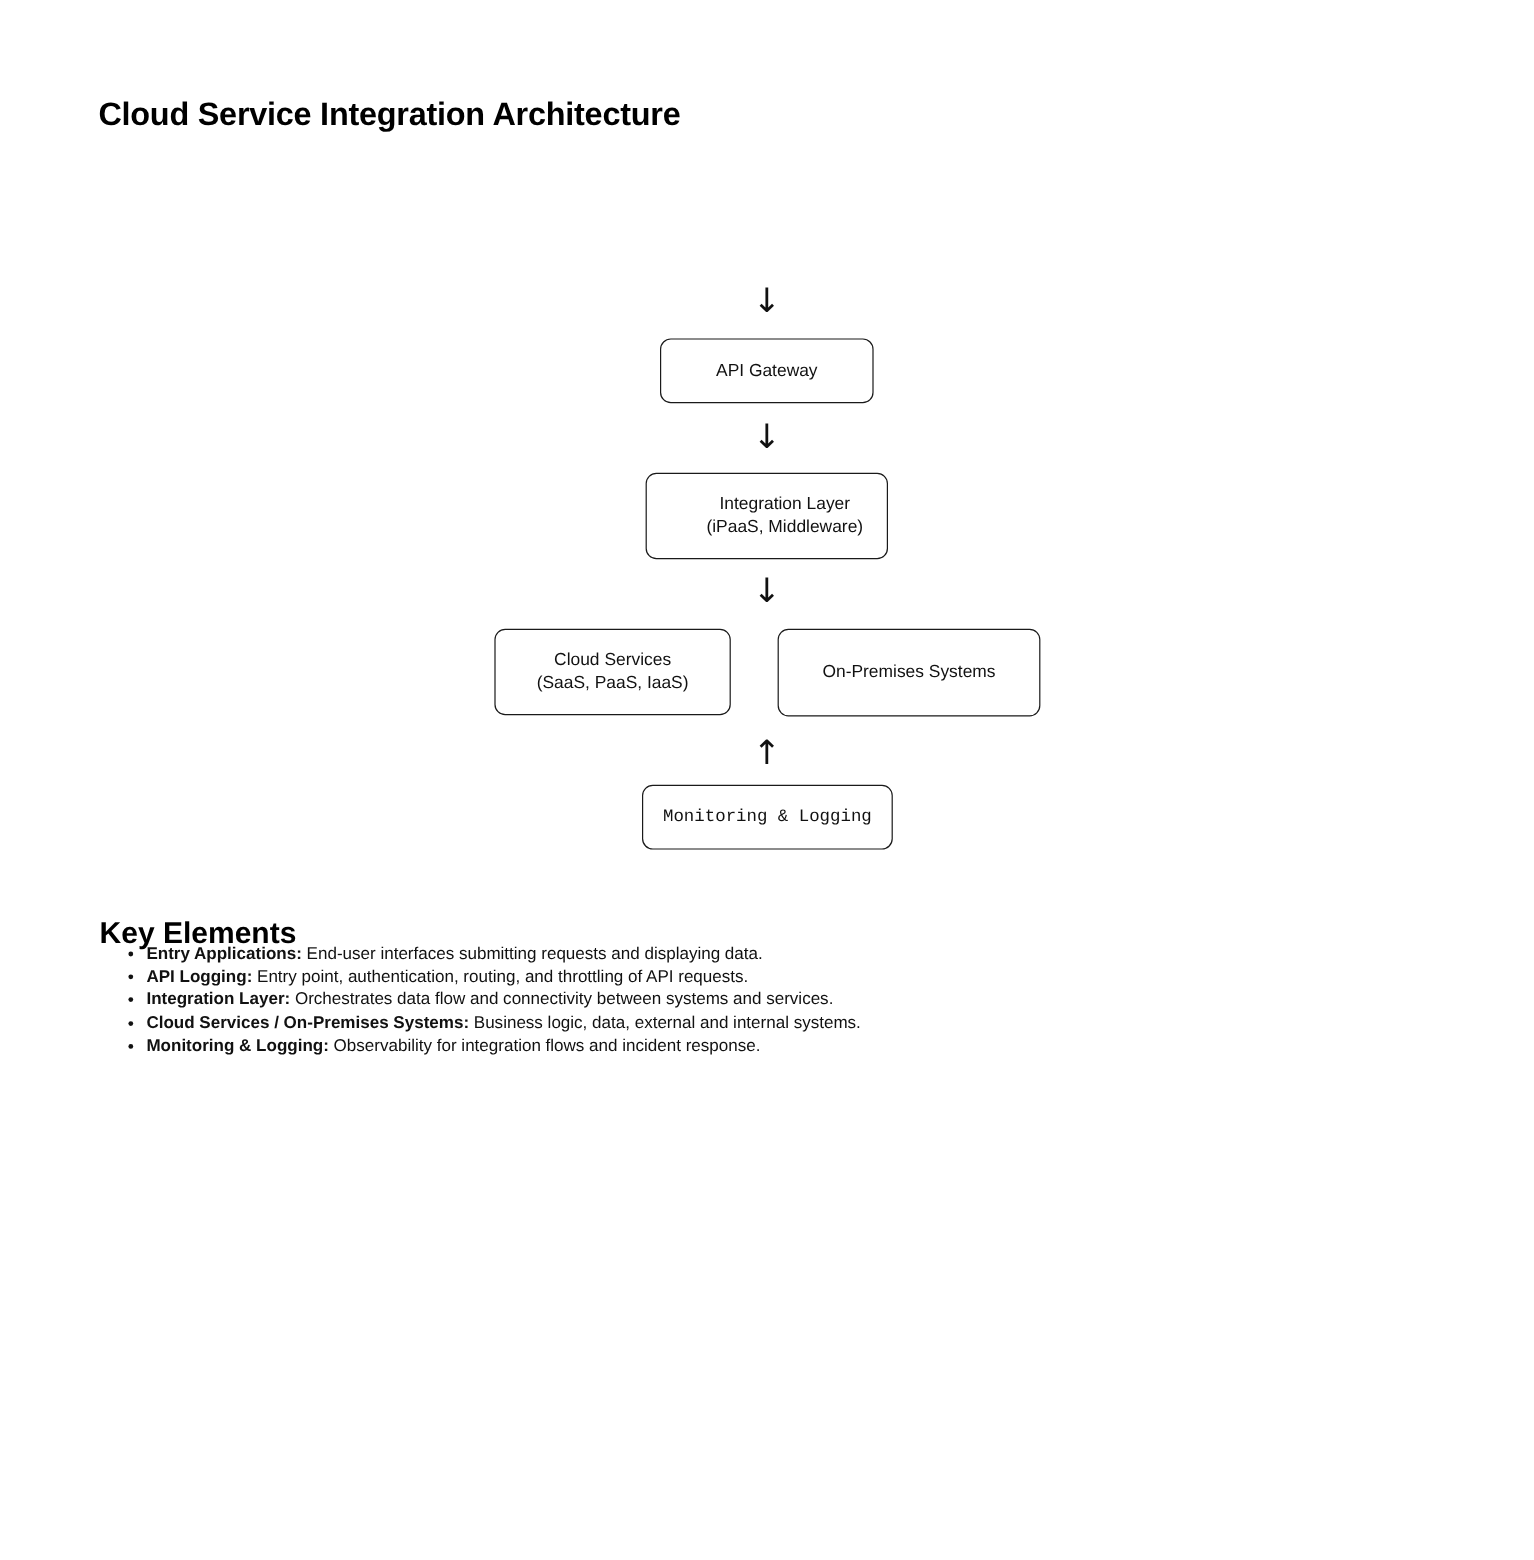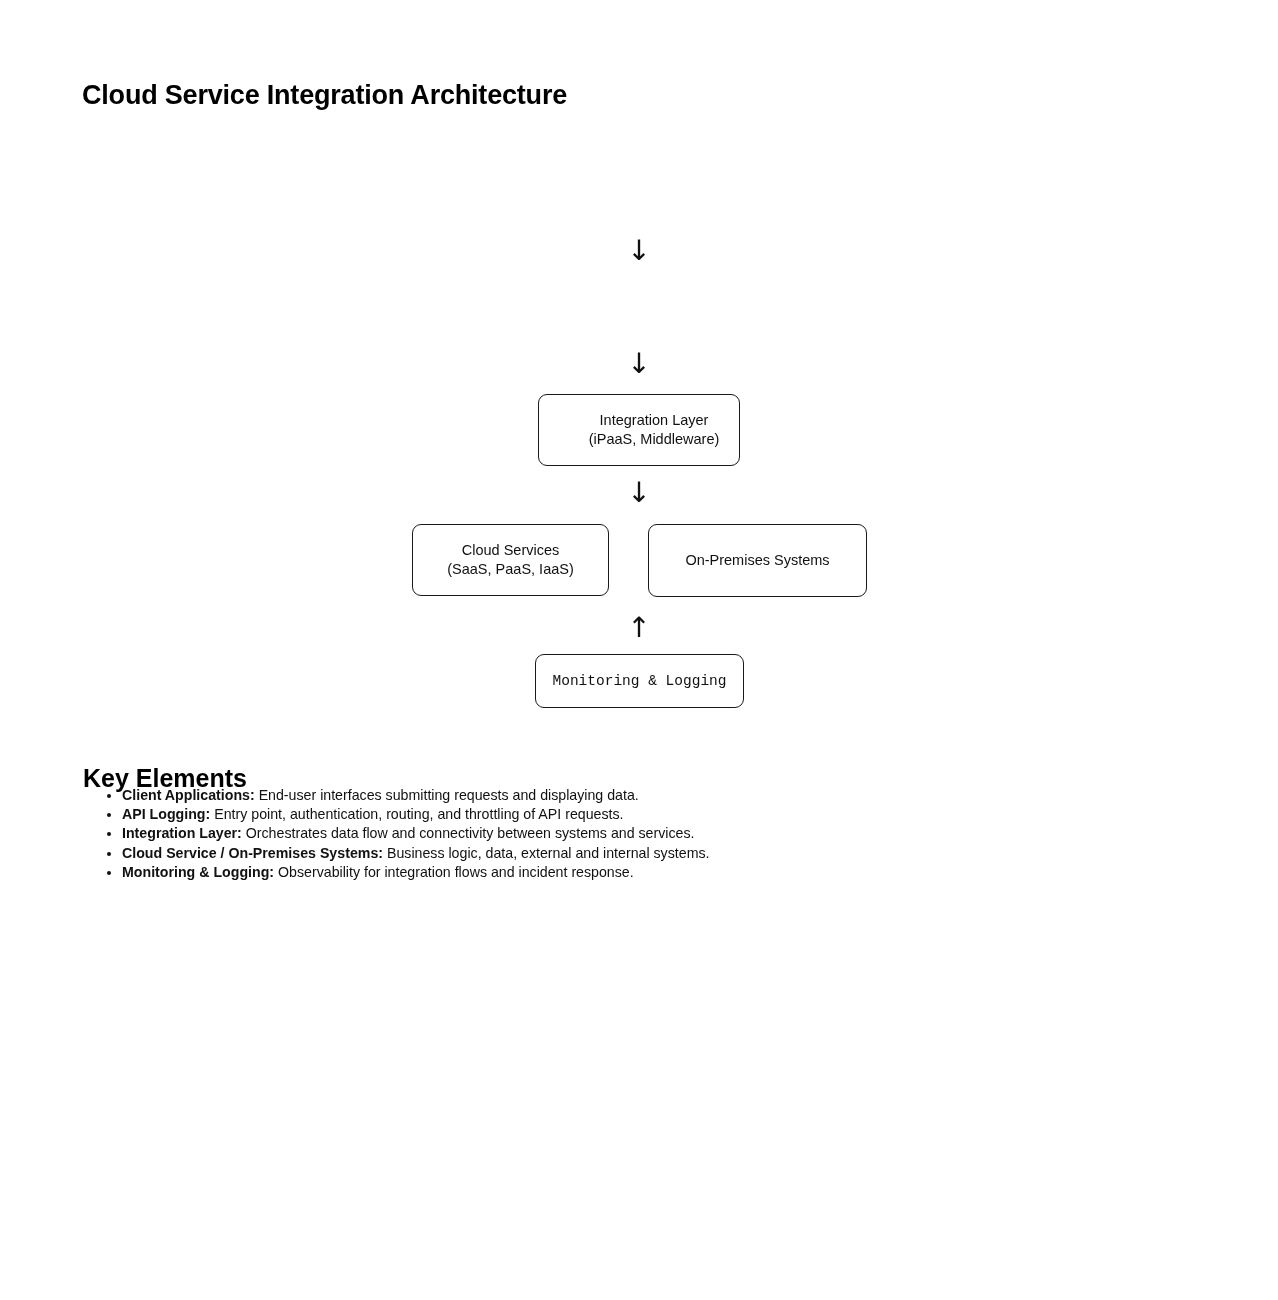--- a/index.html
+++ b/index.html
@@ -124,20 +124,23 @@
 
 <div class="page">
 
   <h1 class="page-title">Cloud Service Integration Architecture</h1>
 
   <div class="diagram">
 
 
     <div class="arrow arrow-1">↓</div>
 
+    <div class="node node-gateway">
+      <span class="node-text">API Gateway</span>
+    </div>
 
     <div class="arrow arrow-2">↓</div>
 
     <div class="node node-integration">
       <span class="node-text">Integration Layer
 (iPaaS, Middleware)</span>
     </div>
 
     <div class="arrow arrow-3">↓</div>
 
@@ -155,29 +158,29 @@
     <div class="node node-monitoring">
       <span class="node-text">Monitoring &amp; Logging</span>
     </div>
 
   </div>
 
   <h2 class="section-heading">Key Elements</h2>
 
   <ul class="key-list">
     <li>
-      <span class="term">Client Applications:</span><span> End-user interfaces submitting requests and displaying data.</span>
+      <span class="term">Entry Applications:</span><span> End-user interfaces submitting requests and displaying data.</span>
     </li>
     <li>
       <span class="term">API Logging:</span><span> Entry point, authentication, routing, and throttling of API requests.</span>
     </li>
     <li>
       <span class="term">Integration Layer:</span><span> Orchestrates data flow and connectivity between systems and services.</span>
     </li>
     <li>
-      <span class="term">Cloud Service / On-Premises Systems:</span><span> Business logic, data, external and internal systems.</span>
+      <span class="term">Cloud Services / On-Premises Systems:</span><span> Business logic, data, external and internal systems.</span>
     </li>
     <li>
       <span class="term">Monitoring &amp; Logging:</span><span> Observability for integration flows and incident response.</span>
     </li>
   </ul>
 
 </div>
 
 </body></html>

